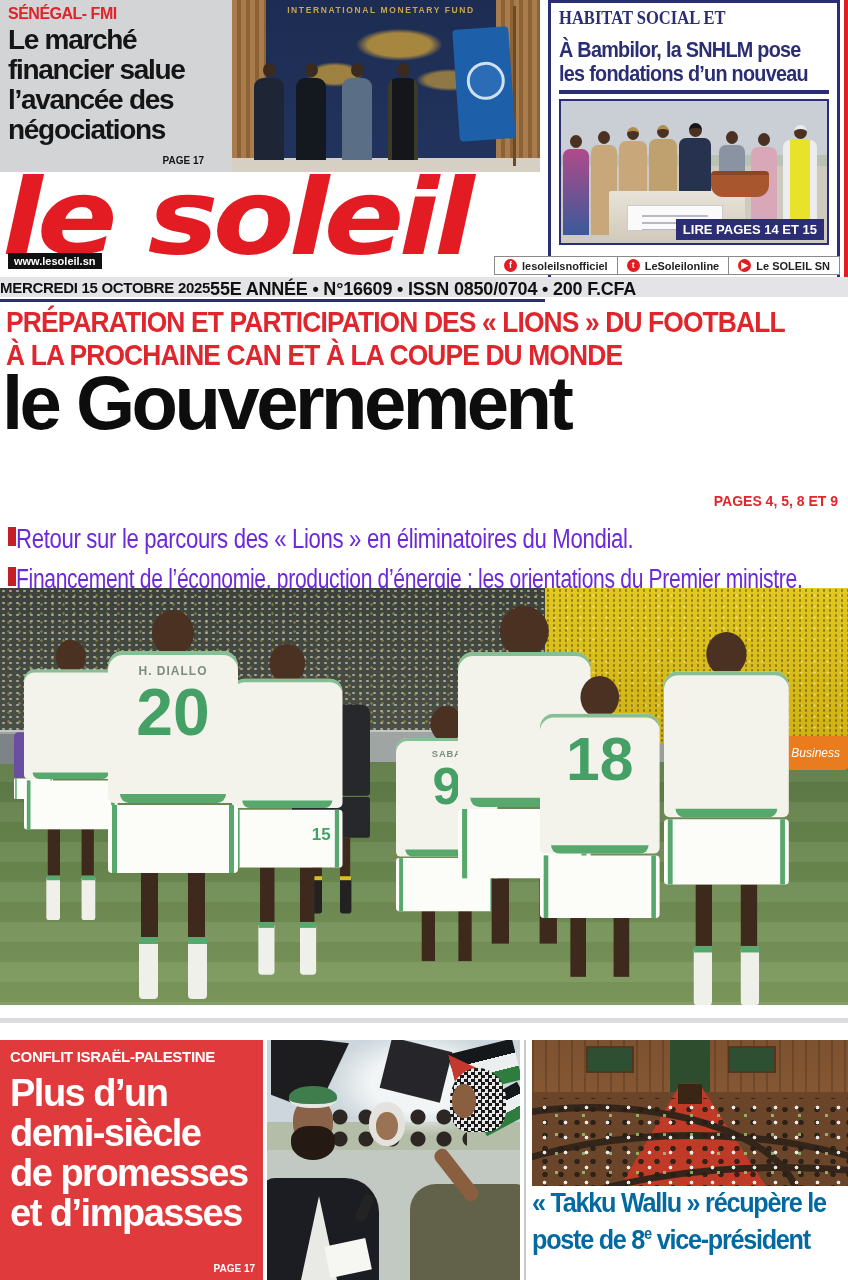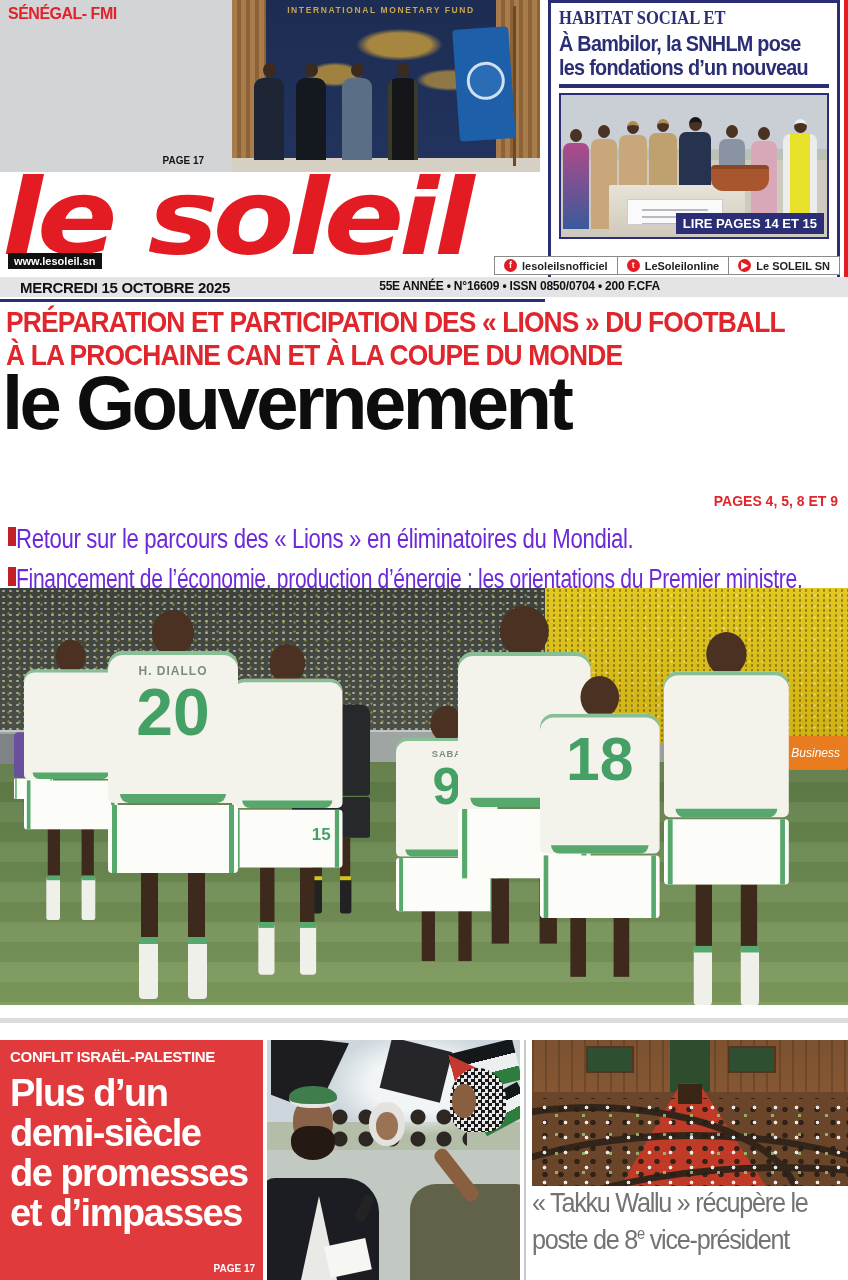--- a/index.html
+++ b/index.html
@@ -32,42 +32,42 @@
   .fig-head{width:13px;height:14px;border-radius:50%;margin:0 auto 1px;background:#3a2a20}
   .fig-body{width:30px;height:82px;border-radius:9px 9px 0 0}
   .imf-flag{right:28px;top:28px;width:56px;height:112px;background:#1d5fa8;border-radius:4px;transform:rotate(-4deg)}
   .imf-flag::after{content:"";position:absolute;left:11px;top:34px;width:32px;height:32px;border:3px solid #cfe0f0;border-radius:50%;background:#2a6cb5}
   .imf-pole{right:24px;top:6px;width:3px;height:160px;background:#6b4a2a}
 
   
   .habitat-box{left:548px;top:0;width:292px;height:291px;border:3px solid #2b2e74;background:#fff;padding:5px 8px}
   .red-edge{left:844px;top:0;width:4px;height:293px;background:#e31b23}
   .habitat-kicker{font-family:"Liberation Serif",serif;color:#2b2e74;font-weight:bold;font-size:18px;line-height:21px}
-  .habitat-title{color:#2b2e74;font-weight:bold;font-size:22px;line-height:24px;letter-spacing:-.8px;margin-top:3px}
+  .habitat-title{color:#2b2e74;font-weight:bold;font-size:22px;line-height:24px;letter-spacing:-.8px;margin-top:9px}
   .habitat-rule{height:4px;background:#2b2e74;margin:4px 0 5px}
   .habitat-photo{position:relative;height:146px;border:2px solid #2b2e74;overflow:hidden;background:linear-gradient(#c9cfd4 0 38%,#b9c2b4 38% 46%,#cfcabf 46% 100%)}
   .hp-fig{position:absolute}
   .hp-head{border-radius:50%;background:#4a3122;margin:0 auto 1px}
   .hp-body{border-radius:7px 7px 0 0}
   .stone{left:48px;bottom:4px;width:136px;height:48px;background:linear-gradient(#e8e3d8,#d2cbbd);border-radius:2px}
   .plaque{left:66px;bottom:12px;width:96px;height:26px;background:#fafafa;border:1px solid #ccc;
     background-image:repeating-linear-gradient(180deg,transparent 0 5px,#b9b9c4 5px 7px);background-size:70% 100%;background-position:50% 4px;background-repeat:no-repeat}
   .basin{left:150px;bottom:46px;width:58px;height:26px;background:#a8562e;border-radius:4px 4px 12px 12px;border-top:4px solid #8d4524}
   .lire-badge{position:absolute;right:3px;bottom:3px;background:#2b2e74;color:#fff;font-weight:bold;font-size:13px;padding:3px 7px}
 
   
   .logo{left:2px;top:168px;font-family:"DejaVu Sans",sans-serif;font-weight:bold;font-style:italic;font-size:106px;line-height:100px;color:#e31b23;letter-spacing:-5px;transform:scaleX(1.12);transform-origin:0 0;white-space:nowrap}
   .site-badge{left:8px;top:253px;background:#111;color:#fff;font-weight:bold;font-size:11px;padding:2px 6px}
   .social-row{right:8px;top:256px;display:flex}
   .social-item{border:1px solid #8a8a8a;background:#fff;display:flex;align-items:center;gap:5px;padding:2px 9px;font-size:11px;font-weight:bold;color:#222;margin-left:-1px}
   .social-icon{width:13px;height:13px;border-radius:50%;background:#e31b23;color:#fff;font-size:9px;line-height:13px;text-align:center;font-weight:bold}
   .date-strip{left:0;top:277px;width:848px;height:20px;background:#e4e4e6}
-  .date-bar{left:0;top:279px;width:680px;display:flex;justify-content:space-between;padding:0 20px;font-weight:bold}
+  .date-bar{left:0;top:279px;width:680px;display:flex;justify-content:flex-start;padding:0 0;font-weight:bold}
   .date-left{font-size:15px;letter-spacing:-.3px}
-  .date-right{font-size:12px;letter-spacing:-.2px}
+  .date-right{font-size:18px;letter-spacing:-.2px}
   .navy-rule{left:0;top:299px;width:545px;height:3px;background:#2b2e74}
 
   
   .kicker{left:6px;top:305px;color:#e0262d;font-weight:bold;font-size:30px;line-height:33px;letter-spacing:-1px}
   .headline{left:2px;top:366px;color:#0d0d0d;font-weight:bold;font-size:76px;line-height:74px;letter-spacing:-3.5px}
   .pages-main{right:10px;top:493px;color:#e0262d;font-size:14px;font-weight:bold}
   .bullets{left:8px;top:524px}
   .bullet{display:flex;gap:0;margin-bottom:9px;font-size:27px;letter-spacing:-.4px;color:#6d28d9;align-items:flex-start}
   .bullet-sq{flex:0 0 8px;width:8px;height:19px;background:#c21f26;margin-top:3px}
 
@@ -153,30 +153,36 @@
   .screen{position:absolute;top:6px;width:48px;height:27px;background:#2f4f33;border:2px solid #56351f}
   .green-panel{position:absolute;left:138px;top:0;width:40px;height:58px;background:#2e4d2f}
   .podium{position:absolute;left:146px;top:44px;width:24px;height:20px;background:#3a2615}
   .carpet{position:absolute;left:0;top:0;width:316px;height:146px;background:#c03a28;clip-path:polygon(47% 30%,53% 30%,74% 100%,28% 100%)}
   .arc{position:absolute;border:7px solid #33251a;border-radius:50%;background:transparent}
   .asm-people{position:absolute;left:0;top:58px;width:316px;height:88px;
     background:radial-gradient(circle,rgba(240,240,240,.95) 1.6px,transparent 2.2px) 2px 2px/21px 15px,
                radial-gradient(circle,rgba(160,200,120,.8) 1.4px,transparent 2px) 11px 8px/27px 19px,
                radial-gradient(circle,rgba(40,30,22,.9) 2.4px,transparent 3px) 5px 5px/16px 13px}
   .assembly-kicker{color:#e0262d;font-weight:bold;font-size:16px;letter-spacing:-.3px;margin-top:8px}
-  .assembly-title{color:#737373;font-weight:normal;font-size:28px;line-height:30px;letter-spacing:-1.4px;margin-top:2px}
+  .assembly-title{color:#0369a1;font-weight:bold;font-size:28px;line-height:30px;letter-spacing:-1.4px;margin-top:2px}
   .assembly-title sup{font-size:58%}
 </style>
 </head>
 <body>
 
 <div>
 
   <div class="abs fmi-box">
     <div class="fmi-kicker">SÉNÉGAL- FMI</div>
+    <div class="fmi-title">
+      <span class="line">Le marché</span>
+      <span class="line">financier salue</span>
+      <span class="line">l’avancée des</span>
+      <span class="line">négociations</span>
+    </div>
     <div class="fmi-page">PAGE 17</div>
   </div>
 
   <div class="abs imf-photo">
     <div class="abs imf-wood-l"></div>
     <div class="abs imf-wood-r"></div>
     <div class="abs imf-map"></div>
     <div class="abs imf-banner">INTERNATIONAL MONETARY FUND</div>
     <div class="abs imf-floor"></div>
     <div class="fig" style="left:22px">

